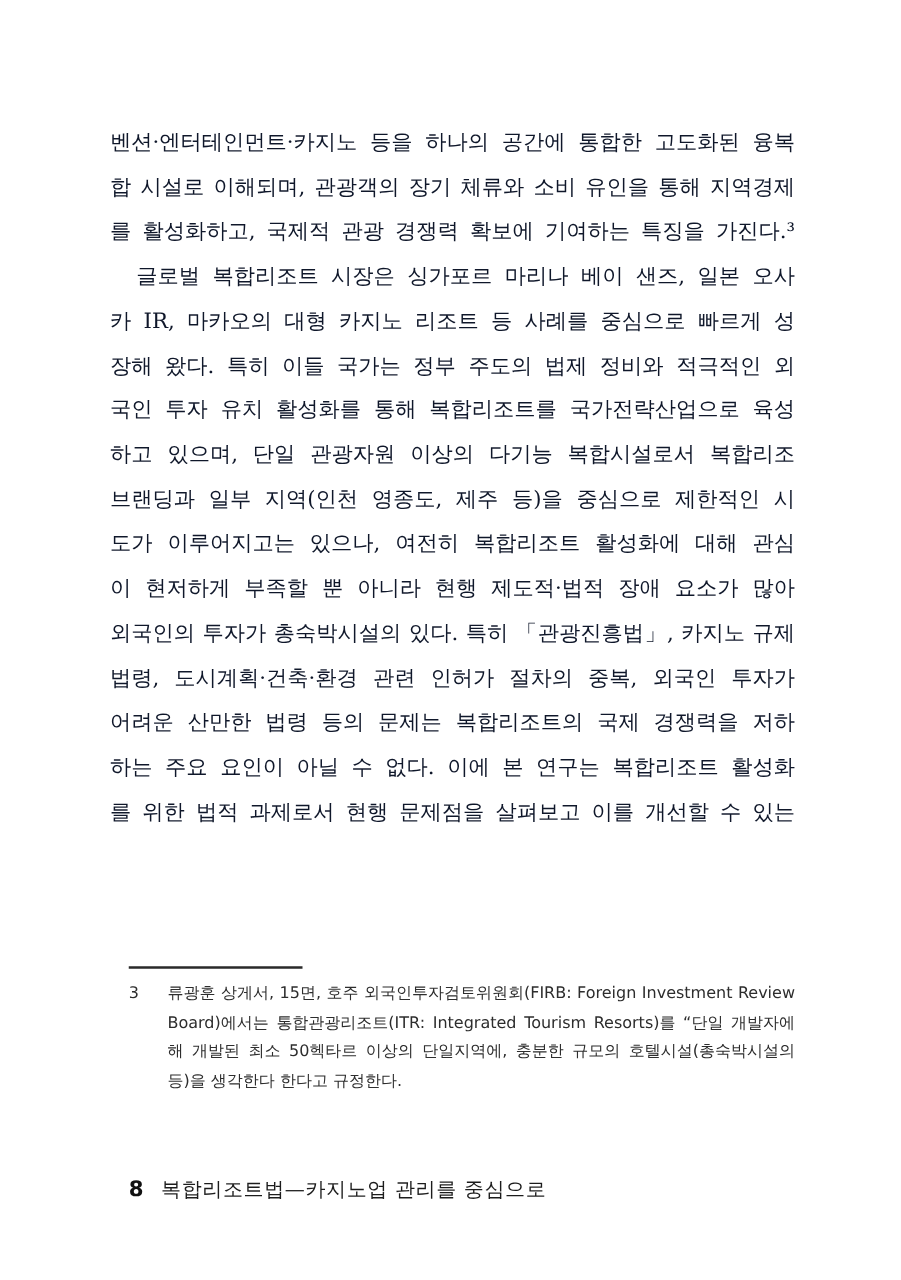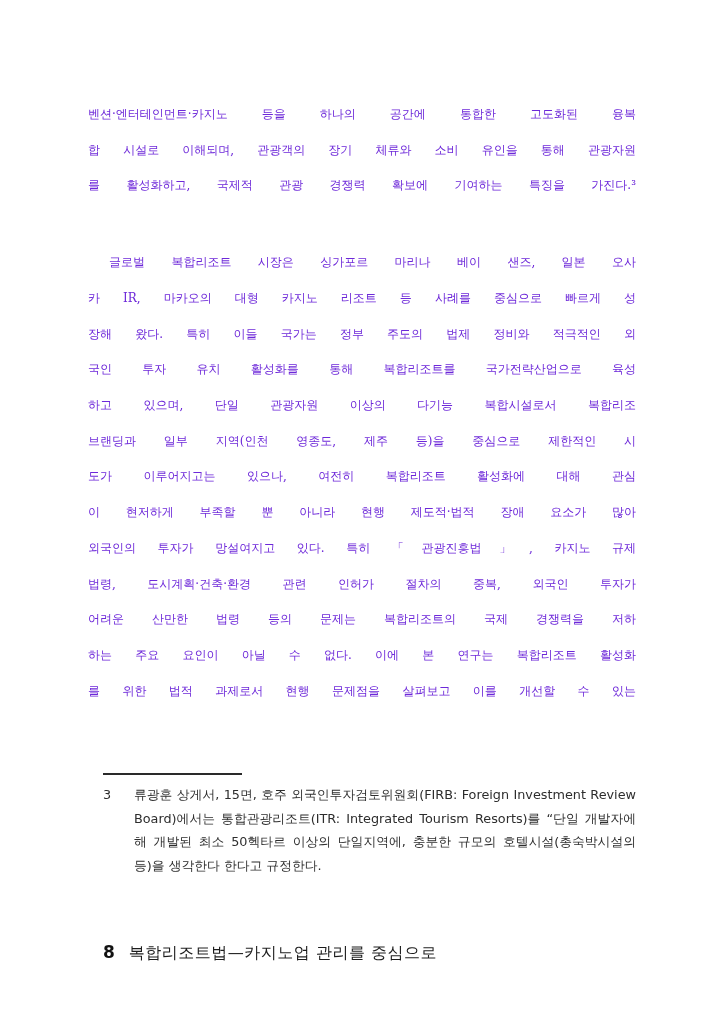--- a/index.html
+++ b/index.html
@@ -12,33 +12,33 @@
     font-family: "DejaVu Serif", "Liberation Serif", serif;
   }
 
   
   .body-text {
     position: absolute;
     left: 88px;
     top: 97px;
     width: 548px;
     font-family: "DejaVu Serif", "Liberation Serif", serif;
-    font-size: 12px;
+    font-size: 17px;
     line-height: 35.72px;
-    color: #6d28d9;
+    color: #0f172a;
     word-break: keep-all;
   }
   .line {
     height: 35.72px;
     overflow: hidden;
     text-align: justify;
     text-align-last: justify;
     white-space: normal;
   }
-  .line.indent { padding-left: 21px; margin-top: 41px; }
+  .line.indent { padding-left: 21px; }
 
   
   .fn-rule {
     position: absolute;
     left: 103px;
     top: 773px;
     width: 139px;
     height: 2px;
     background: #2a2a2a;
   }
@@ -91,31 +91,31 @@
     line-height: 1;
     color: #1c1c1c;
     letter-spacing: 0.5px;
   }
 </style>
 </head>
 <body>
 
 <main class="body-text">
   <div class="line">벤션·엔터테인먼트·카지노 등을 하나의 공간에 통합한 고도화된 융복</div>
-  <div class="line">합 시설로 이해되며, 관광객의 장기 체류와 소비 유인을 통해 관광자원</div>
+  <div class="line">합 시설로 이해되며, 관광객의 장기 체류와 소비 유인을 통해 지역경제</div>
   <div class="line">를 활성화하고, 국제적 관광 경쟁력 확보에 기여하는 특징을 가진다.³</div>
   <div class="line indent">글로벌 복합리조트 시장은 싱가포르 마리나 베이 샌즈, 일본 오사</div>
   <div class="line">카 IR, 마카오의 대형 카지노 리조트 등 사례를 중심으로 빠르게 성</div>
   <div class="line">장해 왔다. 특히 이들 국가는 정부 주도의 법제 정비와 적극적인 외</div>
   <div class="line">국인 투자 유치 활성화를 통해 복합리조트를 국가전략산업으로 육성</div>
   <div class="line">하고 있으며, 단일 관광자원 이상의 다기능 복합시설로서 복합리조</div>
   <div class="line">브랜딩과 일부 지역(인천 영종도, 제주 등)을 중심으로 제한적인 시</div>
   <div class="line">도가 이루어지고는 있으나, 여전히 복합리조트 활성화에 대해 관심</div>
   <div class="line">이 현저하게 부족할 뿐 아니라 현행 제도적·법적 장애 요소가 많아</div>
-  <div class="line">외국인의 투자가 망설여지고 있다. 특히 「관광진흥법」, 카지노 규제</div>
+  <div class="line">외국인의 투자가 총숙박시설의 있다. 특히 「관광진흥법」, 카지노 규제</div>
   <div class="line">법령, 도시계획·건축·환경 관련 인허가 절차의 중복, 외국인 투자가</div>
   <div class="line">어려운 산만한 법령 등의 문제는 복합리조트의 국제 경쟁력을 저하</div>
   <div class="line">하는 주요 요인이 아닐 수 없다. 이에 본 연구는 복합리조트 활성화</div>
   <div class="line">를 위한 법적 과제로서 현행 문제점을 살펴보고 이를 개선할 수 있는</div>
 </main>
 
 <div class="fn-rule"></div>
 
 <section class="footnote">
   <span class="fn-num">3</span>

